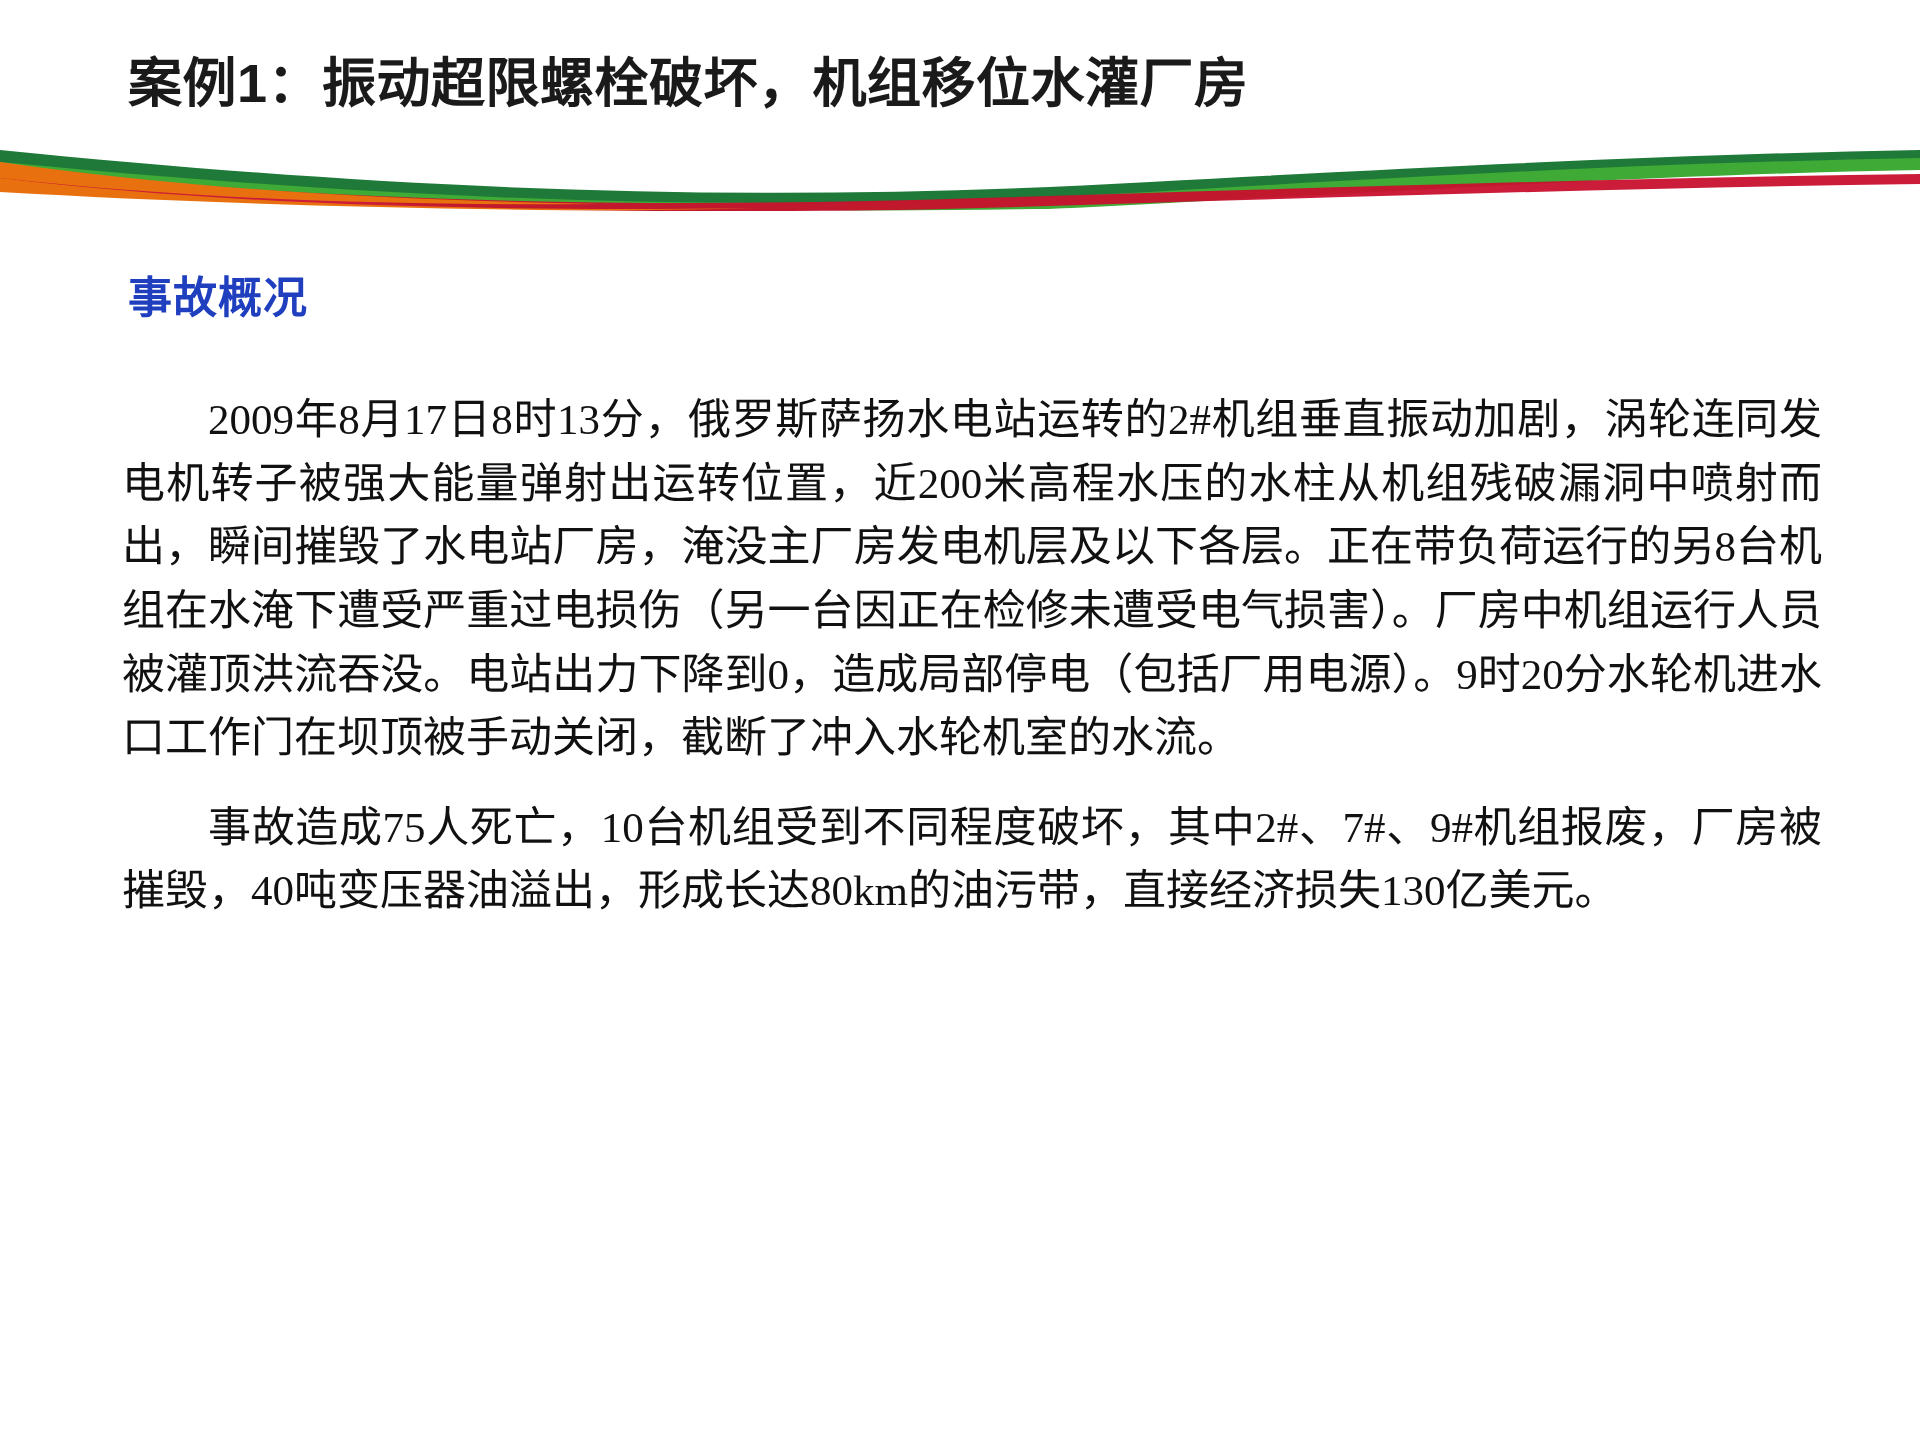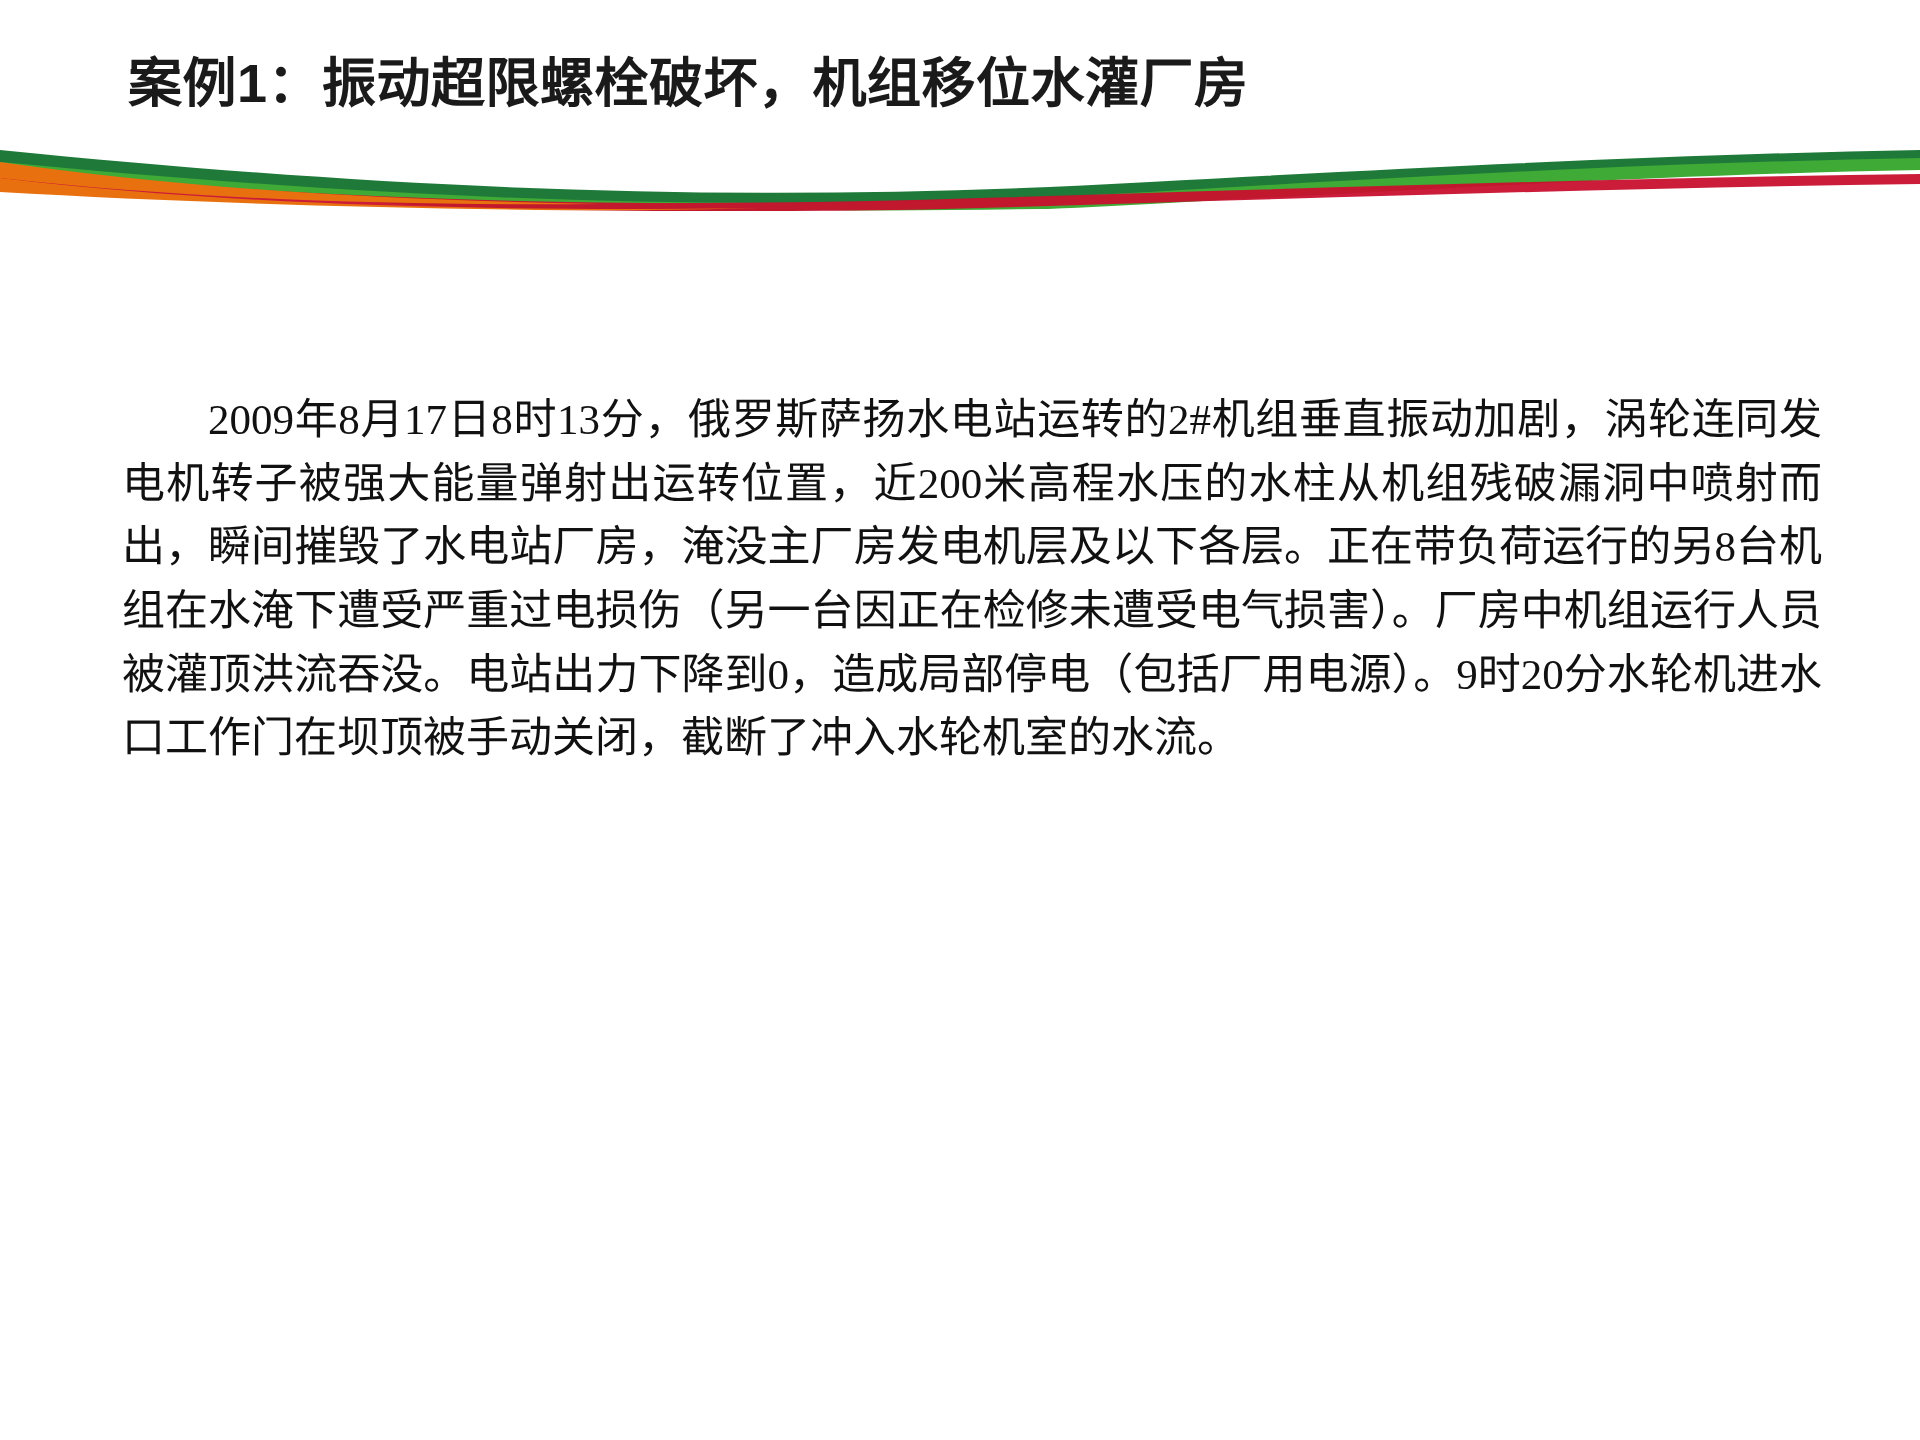--- a/index.html
+++ b/index.html
@@ -85,18 +85,20 @@
     <svg width="1920" height="70" viewBox="0 0 1920 70" xmlns="http://www.w3.org/2000/svg">
       <path d="M0,6 C420,50 760,62 1150,40 C1480,22 1700,10 1920,6 L1920,22 C1700,26 1480,38 1150,56 C760,78 420,66 0,24 Z" fill="#3faa35"></path>
       <path d="M0,2 C420,44 760,56 1150,34 C1480,16 1700,6 1920,2 L1920,10 C1700,14 1480,24 1150,44 C760,66 420,54 0,14 Z" fill="#1f7a3a"></path>
       <path d="M0,20 C300,52 620,62 980,50 C1320,40 1620,30 1920,26 L1920,36 C1620,40 1320,50 980,60 C620,70 300,62 0,34 Z" fill="#c8102e" opacity="0.95"></path>
       <path d="M0,30 C220,56 470,64 760,60 C520,66 260,62 0,46 Z" fill="#e8700f"></path>
       <path d="M0,14 C180,40 380,52 600,56 C380,58 180,50 0,30 Z" fill="#e8700f"></path>
       <path d="M0,44 C460,70 980,70 1920,40 L1920,70 L0,70 Z" fill="#ffffff"></path>
     </svg>
   </div>
 
+  <div class="section-heading">事故概况</div>
 
   <div class="body-text">
     <p class="para">2009年8月17日8时13分，俄罗斯萨扬水电站运转的2#机组垂直振动加剧，涡轮连同发电机转子被强大能量弹射出运转位置，近200米高程水压的水柱从机组残破漏洞中喷射而出，瞬间摧毁了水电站厂房，淹没主厂房发电机层及以下各层。正在带负荷运行的另8台机组在水淹下遭受严重过电损伤（另一台因正在检修未遭受电气损害）。厂房中机组运行人员被灌顶洪流吞没。电站出力下降到0，造成局部停电（包括厂用电源）。9时20分水轮机进水口工作门在坝顶被手动关闭，截断了冲入水轮机室的水流。</p>
+    <p class="para">事故造成75人死亡，10台机组受到不同程度破坏，其中2#、7#、9#机组报废，厂房被摧毁，40吨变压器油溢出，形成长达80km的油污带，直接经济损失130亿美元。</p>
   </div>
 
 </div>
 
 </body></html>

